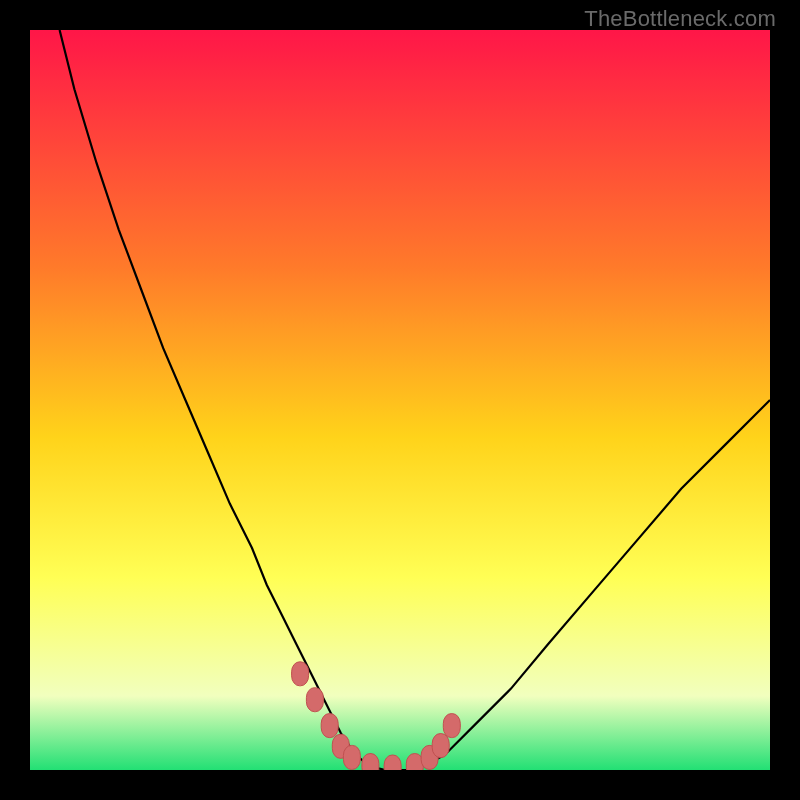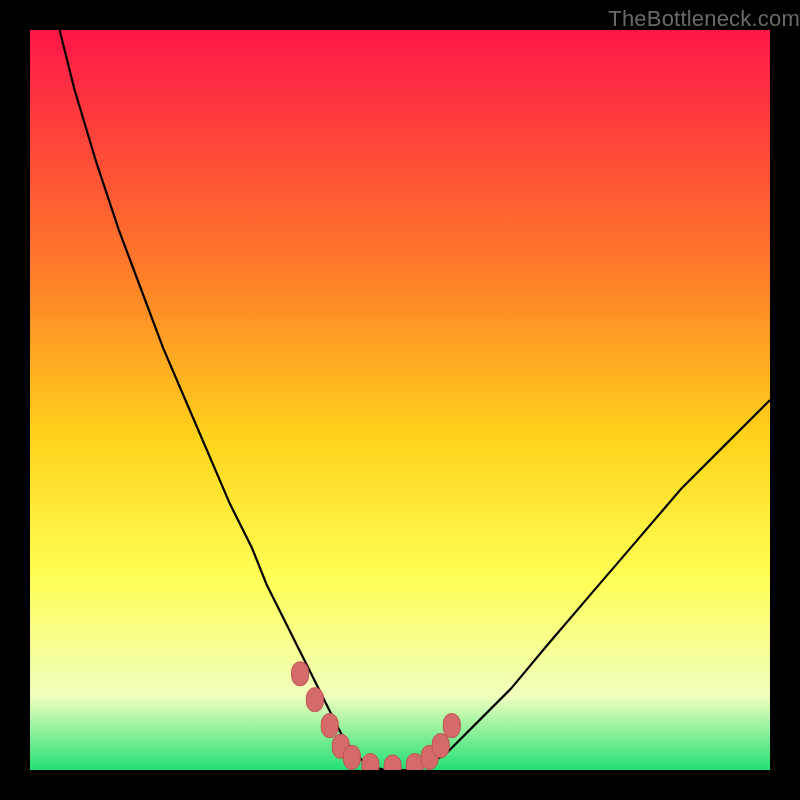--- a/index.html
+++ b/index.html
@@ -13,21 +13,21 @@
   }
   .outer {
     position: relative;
     width: 800px;
     height: 800px;
     background: #000;
   }
   .watermark {
     position: absolute;
     top: 6px;
-    right: 0;
+    right: 24px;
     color: #6a6a6a;
     font-size: 22px;
     font-weight: 500;
     letter-spacing: 0.2px;
     z-index: 10;
   }
   .plot-wrap {
     position: absolute;
     left: 30px;
     top: 30px;

